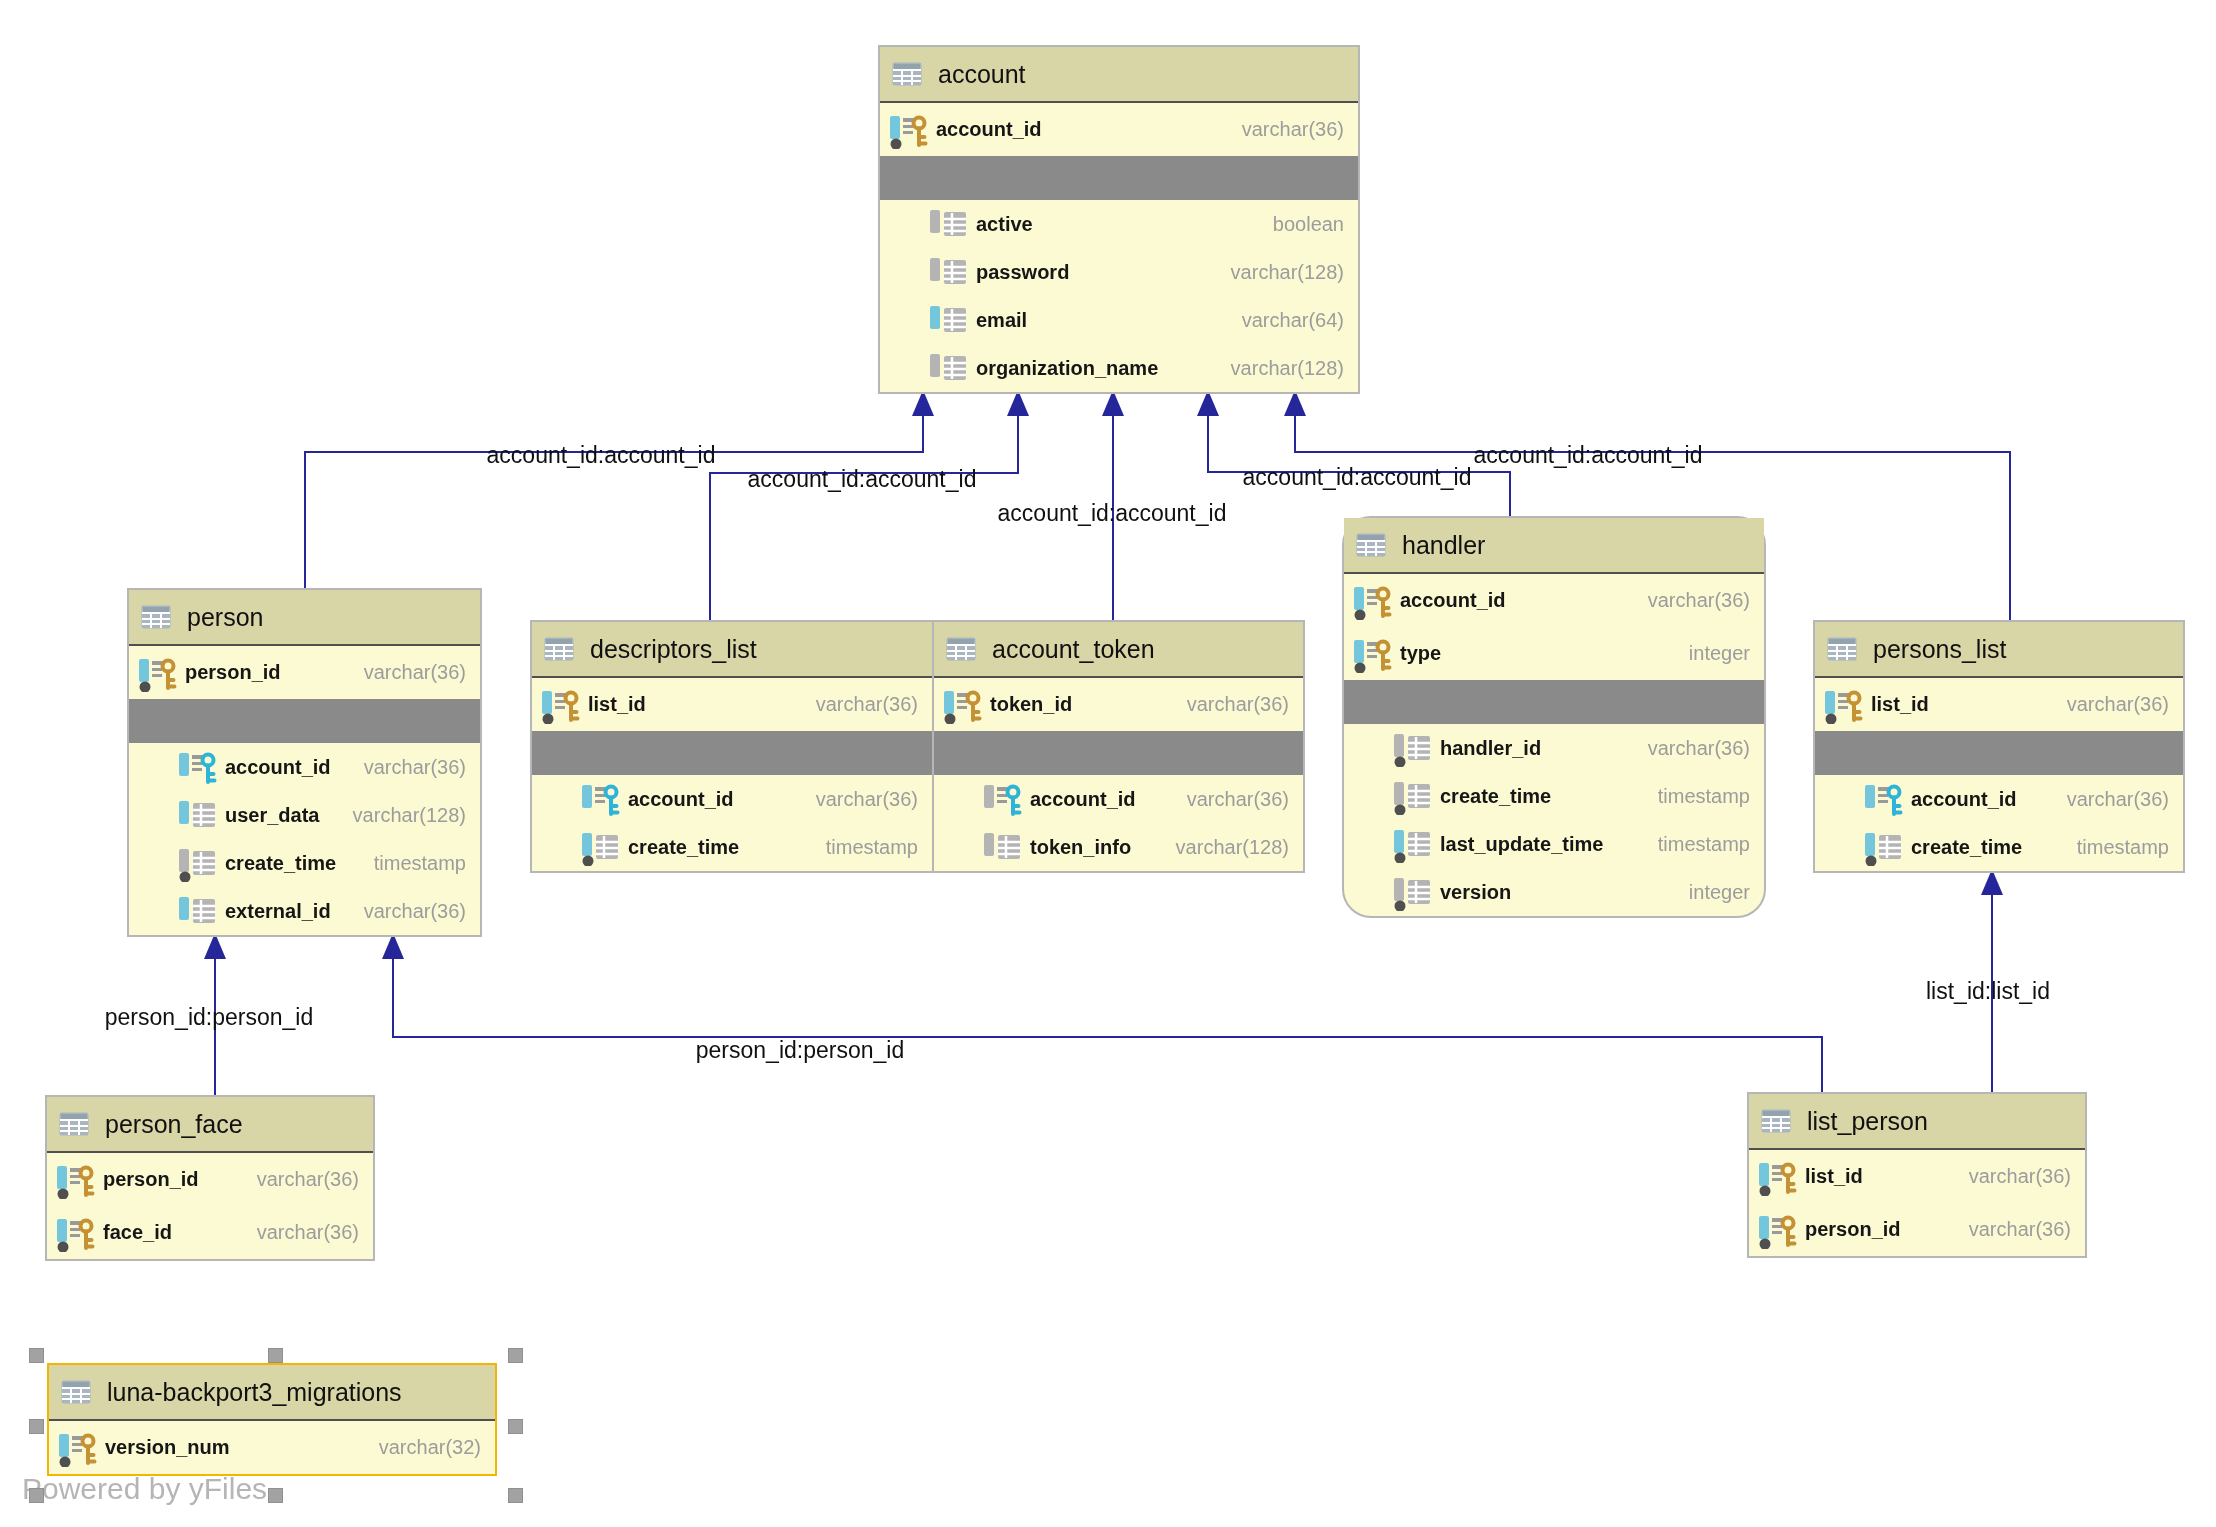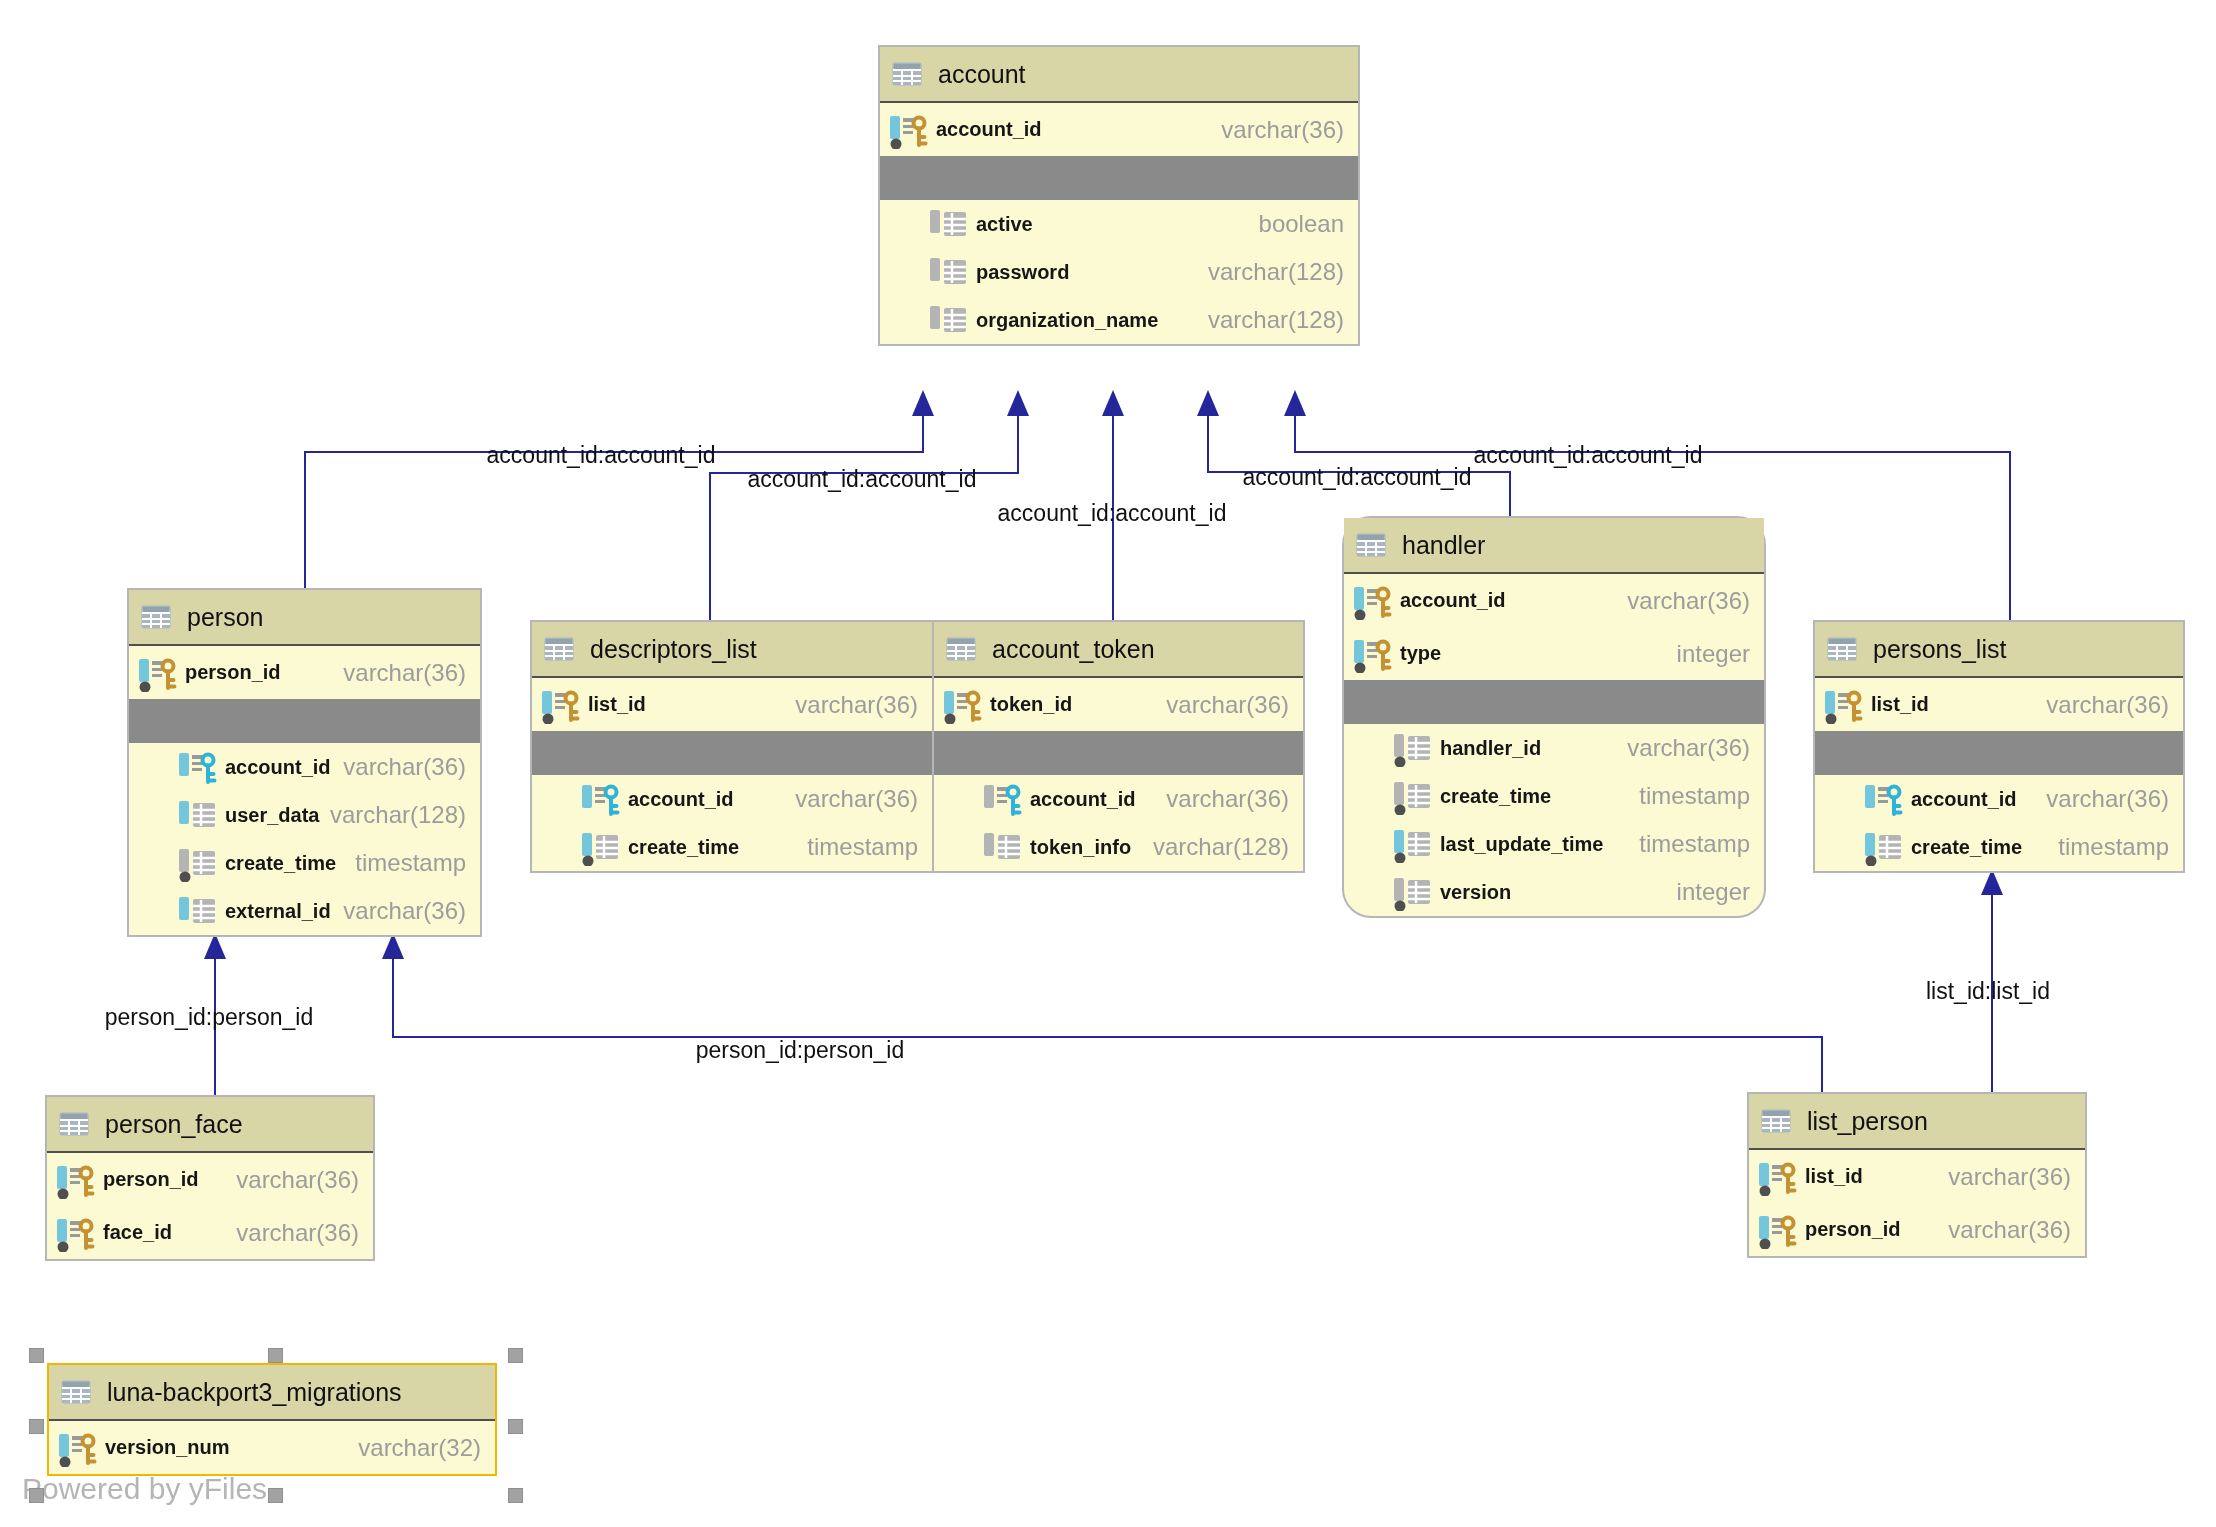--- a/index.html
+++ b/index.html
@@ -12,21 +12,21 @@
   .db-table{position:absolute;box-sizing:border-box;border:2px solid #b6b6b6;
             background:#fbfad3;z-index:2;}
   .db-table.selected{border:2px solid #f2b705;}
   .t-header{height:56px;background:#d8d5a6;border-bottom:2px solid #4f4f4f;
             display:flex;align-items:center;padding:0 12px;gap:16px;box-sizing:border-box;}
   .t-title{font-family:Liberation Sans, sans-serif;font-size:25px;color:#101010;white-space:nowrap;}
   .t-row{display:flex;align-items:center;padding:0 14px 0 8px;box-sizing:border-box;}
   .t-row.key{height:53px;}
   .t-row.field{height:48px;padding-left:48px;}
   .f-name{font-weight:bold;font-size:20px;color:#161616;margin-left:6px;white-space:nowrap;}
-  .f-type{margin-left:auto;font-size:24px;color:#9c9c9c;white-space:nowrap;padding-left:10px;}
+  .f-type{margin-left:auto;font-size:20px;color:#9c9c9c;white-space:nowrap;padding-left:10px;}
   .t-sep{height:44px;background:#8a8a8a;}
 
   .edge-label{position:absolute;transform:translate(-50%,-50%);font-size:23px;
               color:#101010;white-space:nowrap;z-index:3;}
   .watermark{position:absolute;left:22px;top:1472px;font-size:30px;color:#b5b5b5;z-index:1;}
   .handle{position:absolute;width:15px;height:15px;background:#a2a2a2;
           border:1px solid #909090;box-sizing:border-box;z-index:4;}
 </style>
 </head>
 <body>
@@ -115,20 +115,34 @@
             <line x1="16" y1="20" x2="38" y2="20"></line>
             <line x1="16" y1="26" x2="38" y2="26"></line>
             <line x1="24" y1="8" x2="24" y2="30"></line>
           </g>
         </svg>
         <span class="f-name">password</span>
         <span class="f-type">varchar(128)</span>
       </div>
       <div class="t-row field">
         <svg width="42" height="38" viewBox="0 0 42 38">
+          <rect x="2" y="5" width="10" height="23" rx="2" fill="#74c6dd"></rect>
+          <rect x="16" y="7" width="22" height="24" rx="2" fill="#b4b4b4"></rect>
+          <g stroke="#ffffff" stroke-width="2.5">
+            <line x1="16" y1="14" x2="38" y2="14"></line>
+            <line x1="16" y1="20" x2="38" y2="20"></line>
+            <line x1="16" y1="26" x2="38" y2="26"></line>
+            <line x1="24" y1="8" x2="24" y2="30"></line>
+          </g>
+        </svg>
+        <span class="f-name">email</span>
+        <span class="f-type">varchar(64)</span>
+      </div>
+      <div class="t-row field">
+        <svg width="42" height="38" viewBox="0 0 42 38">
           <rect x="2" y="5" width="10" height="23" rx="2" fill="#b4b4b4"></rect>
           <rect x="16" y="7" width="22" height="24" rx="2" fill="#b4b4b4"></rect>
           <g stroke="#ffffff" stroke-width="2.5">
             <line x1="16" y1="14" x2="38" y2="14"></line>
             <line x1="16" y1="20" x2="38" y2="20"></line>
             <line x1="16" y1="26" x2="38" y2="26"></line>
             <line x1="24" y1="8" x2="24" y2="30"></line>
           </g>
         </svg>
         <span class="f-name">organization_name</span>

